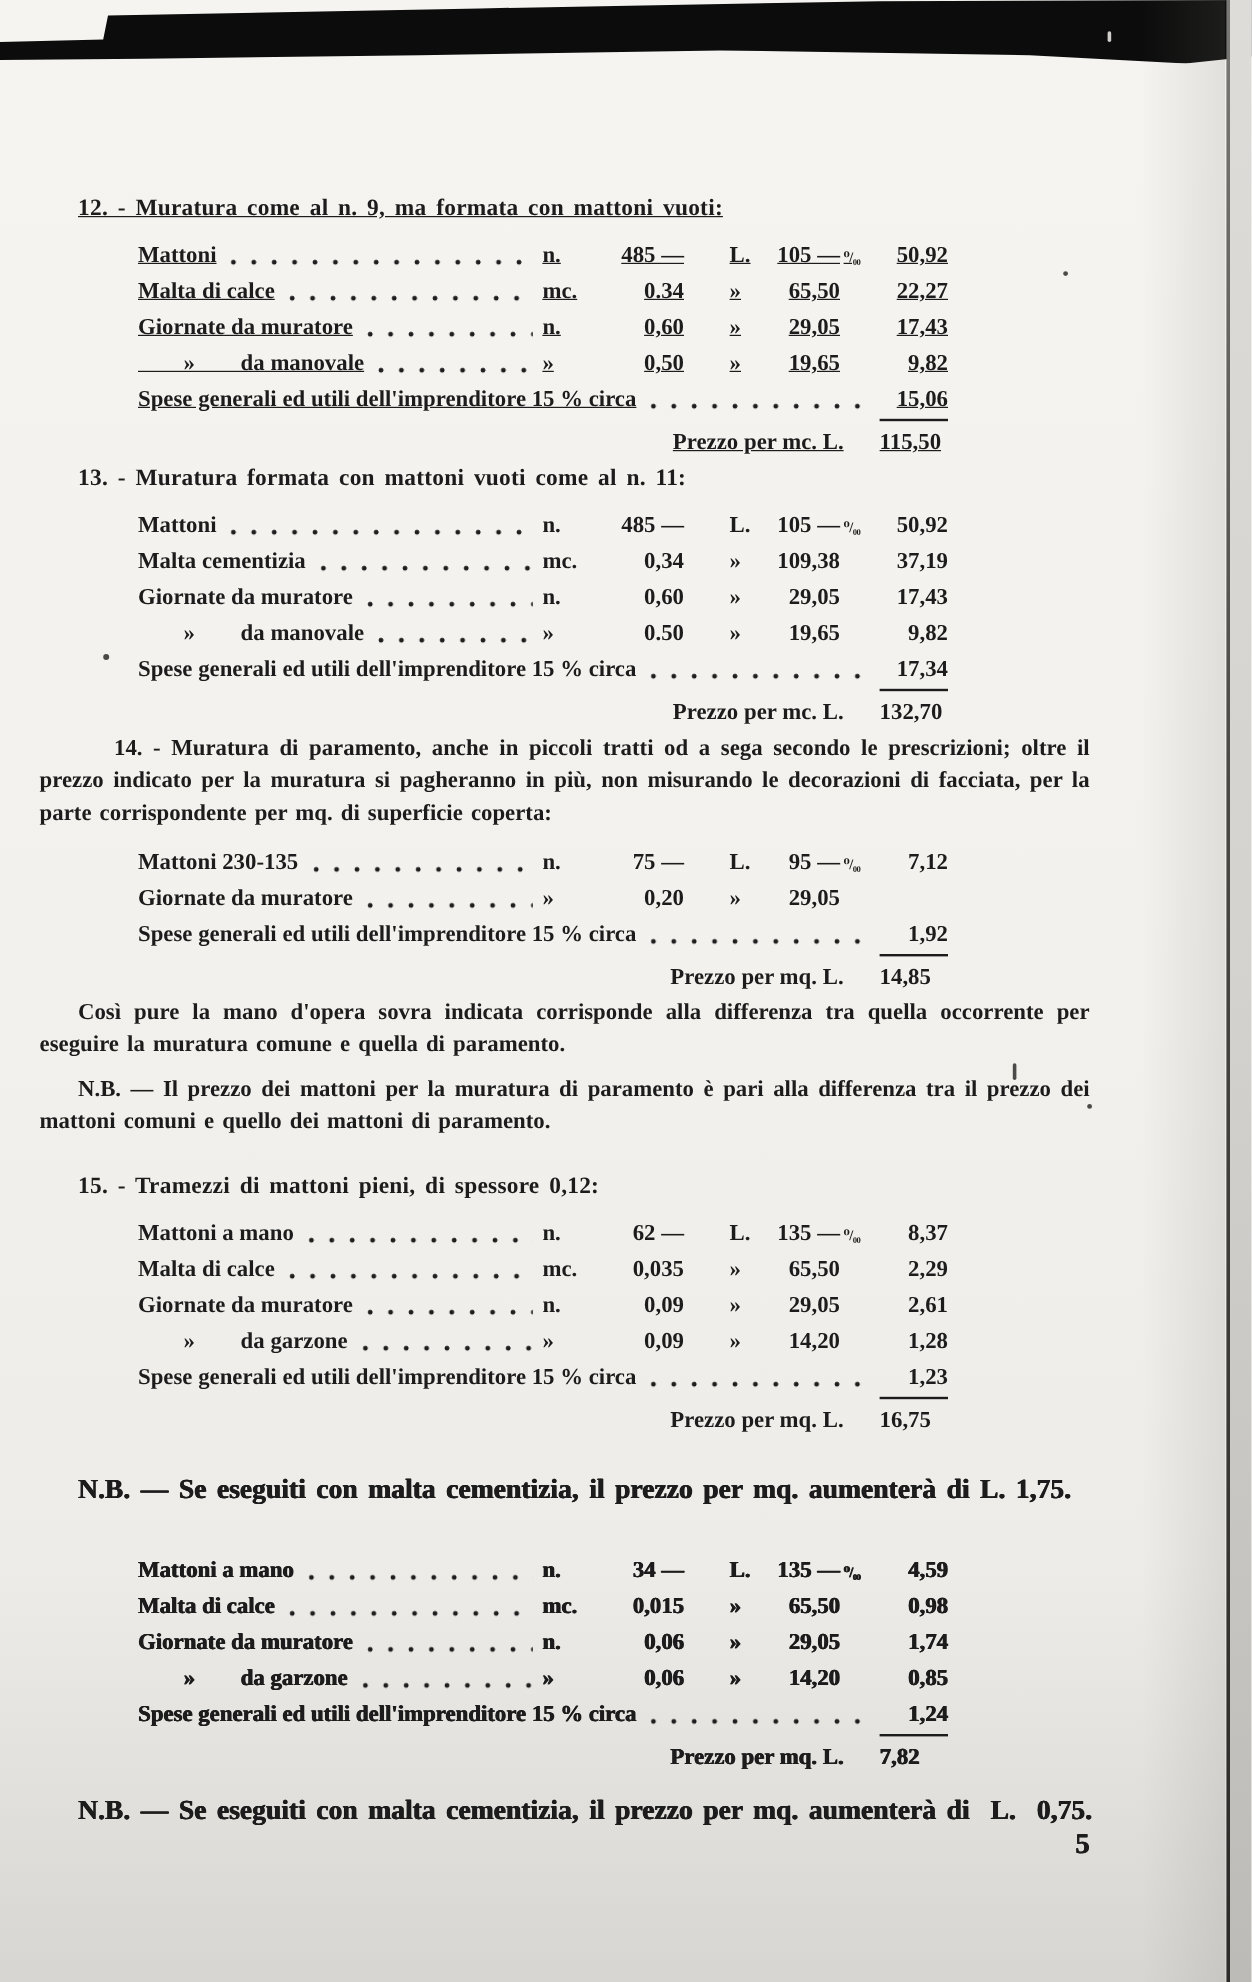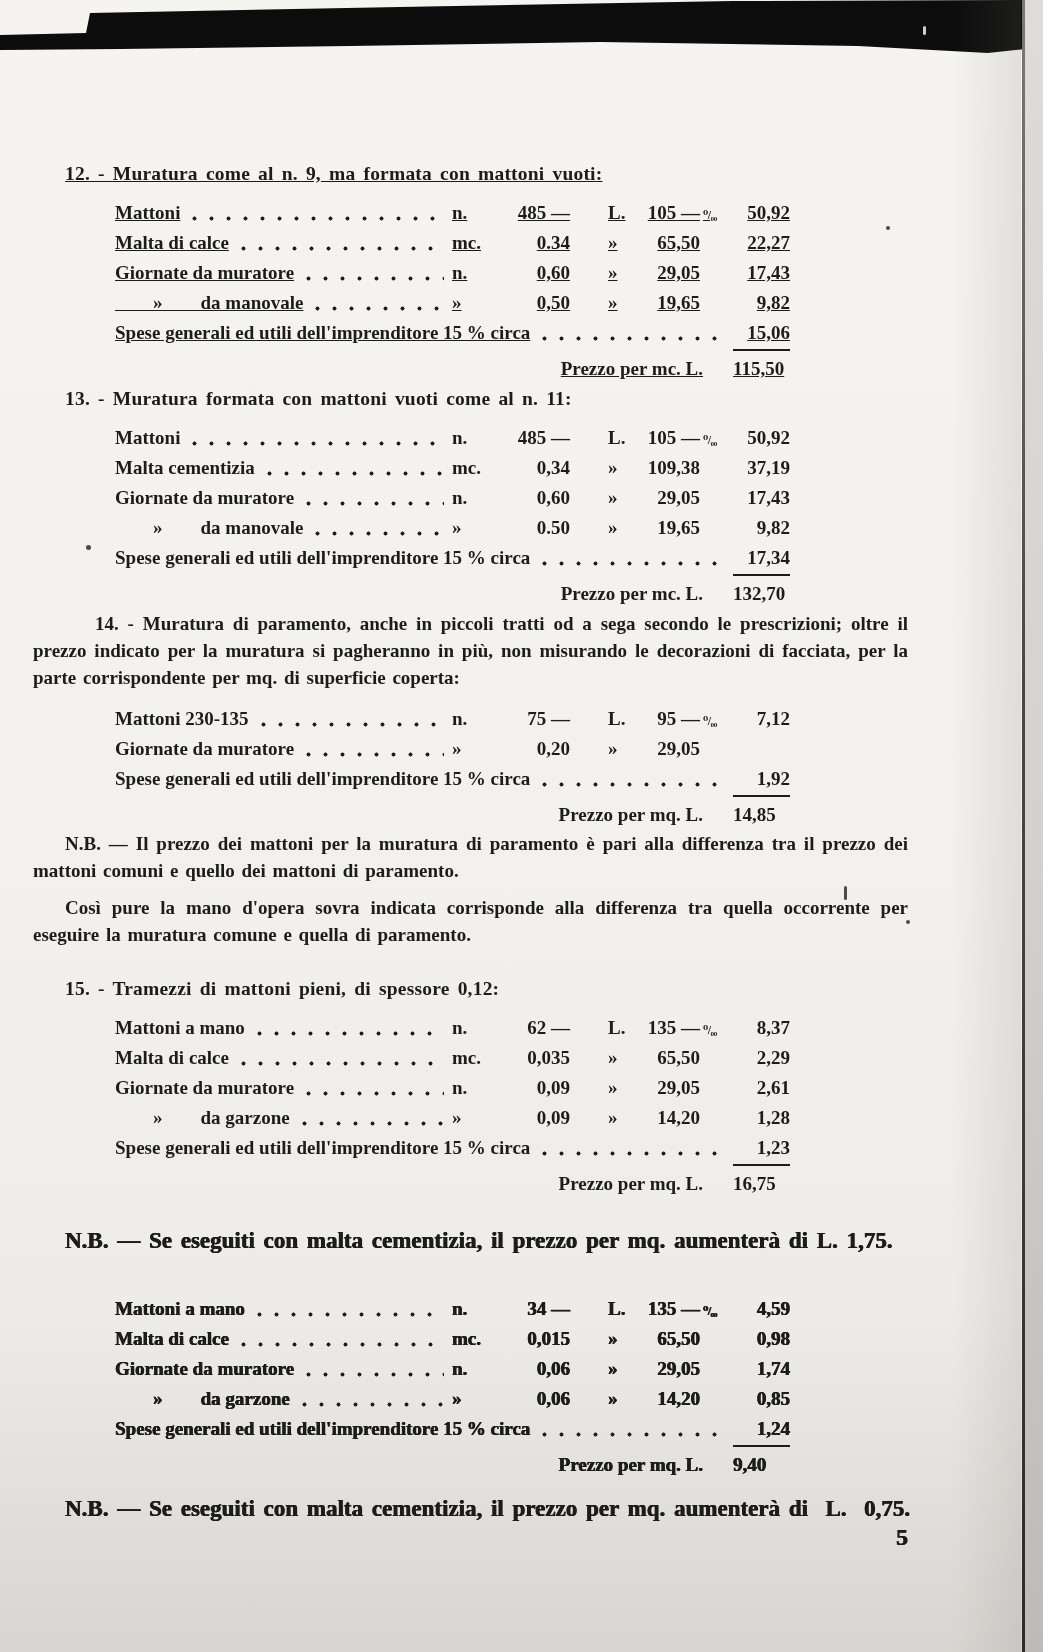--- a/index.html
+++ b/index.html
@@ -204,22 +204,22 @@
       <span class="pamount">1,92</span>
     </div>
     <div class="ptotal">
       <span class="tlabel">Prezzo per mq. L.</span>
       <span class="tvalue">14,85</span>
     </div>
   </div>
 </div>
 
 <div class="blk" style="top:830px;">
+  <div class="para" style="text-indent:32px;margin-top:0;">Così pure la mano d'opera sovra indicata corrisponde alla differenza tra quella occorrente per eseguire la muratura comune e quella di paramento.</div>
   <div class="para" style="text-indent:32px;">N.B. — Il prezzo dei mattoni per la muratura di paramento è pari alla differenza tra il prezzo dei mattoni comuni e quello dei mattoni di paramento.</div>
-  <div class="para" style="text-indent:32px;margin-top:0;">Così pure la mano d'opera sovra indicata corrisponde alla differenza tra quella occorrente per eseguire la muratura comune e quella di paramento.</div>
 </div>
 
 <div class="blk" style="top:978px;">
   <div class="sec-head">15. - Tramezzi di mattoni pieni, di spessore 0,12:</div>
   <div class="ptable">
     <div class="prow">
       <span class="plabel">Mattoni a mano</span>
         <span class="pdots"></span>
       <span class="punit">n.</span>
       <span class="pqty">62 —</span>
@@ -316,21 +316,21 @@
       <span class="ppm"></span>
       <span class="pamount">0,85</span>
     </div>
     <div class="prow spese">
       <span class="plabel">Spese generali ed utili dell'imprenditore 15 % circa</span>
         <span class="pdots"></span>
       <span class="pamount">1,24</span>
     </div>
     <div class="ptotal">
       <span class="tlabel">Prezzo per mq. L.</span>
-      <span class="tvalue">9,40</span>
+      <span class="tvalue">7,82</span>
     </div>
   </div>
 </div>
 
 <div class="blk" style="top:1496px;">
   <div class="nb-line heavy">N.B. — Se eseguiti con malta cementizia, il prezzo per mq. aumenterà di  L.  0,75.</div>
 </div>
 
 <div class="page-num heavy">5</div>
 

